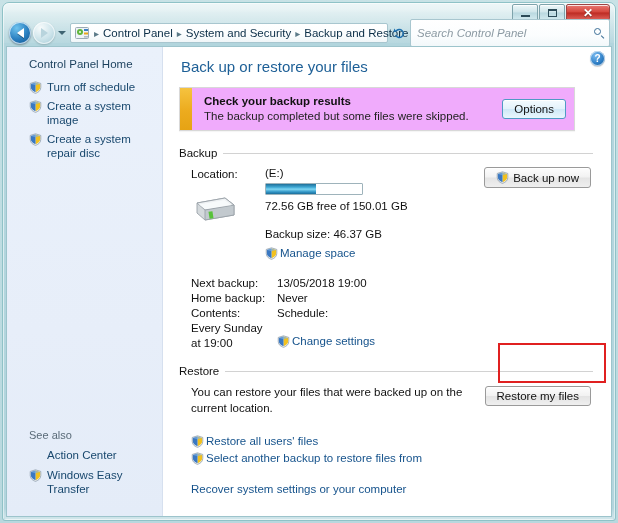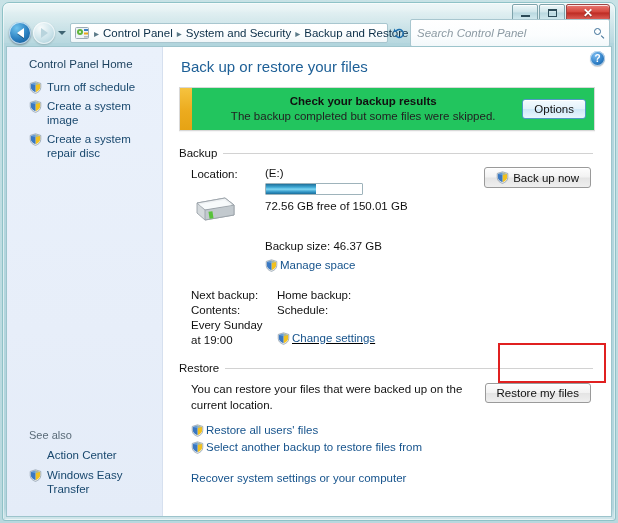--- a/index.html
+++ b/index.html
@@ -355,26 +355,25 @@
     margin: 1px 0 12px 2px;
     font-weight: normal;
     cursor: default;
   }
 
   
   #banner {
     display: flex;
     box-sizing: border-box;
     border: 1px solid #d8d8d8;
-    background: #22c55e;
+    background: #f0abfc;
     min-height: 44px;
     margin-bottom: 16px;
-    margin-right: 0;
+    margin-right: 20px;
     box-shadow: 0 1px 1px rgba(0,0,0,0.04);
-    text-align: center;
   }
   #banner-stripe {
     width: 12px;
     flex: 0 0 auto;
     background: linear-gradient(180deg,#f6c33f 0%, #ecab1e 55%, #e6a314 100%);
   }
   #banner-body {
     flex: 1 1 auto;
     padding: 6px 8px 7px 12px;
     display: flex;
@@ -519,36 +518,35 @@
   #details .k, #details .v {
     font-size: 11.5px;
     color: #111;
     line-height: 15px;
     cursor: default;
   }
   #details .v.multi { line-height: 14px; }
   #change-settings-row {
     grid-column: 2;
     margin-top: 9px;
-    text-decoration: underline;
   }
 
   
   #restore-section { margin-top: 14px; }
   #restore-body {
     display: flex;
     padding-left: 12px;
     align-items: flex-start;
   }
   #restore-left { flex: 1 1 auto; }
   #restore-desc {
     font-size: 11.5px;
     color: #111;
     line-height: 16px;
-    margin-bottom: 10px;
+    margin-bottom: 18px;
     cursor: default;
   }
   #restore-right {
     flex: 0 0 auto;
     padding-top: 2px;
     padding-right: 4px;
   }
   #restore-my-files-btn { min-width: 88px; }
   #recover-link {
     margin-top: 18px;
@@ -732,21 +730,21 @@
               <path d="M8 10.5 L33.5 6 L40.5 11.2 L14.5 15.2 Z" fill="#fafcfd" opacity="0.75"></path>
             </svg>
           </div>
         </div>
         <div id="backup-mid">
           <div id="loc-value">(E:)</div>
           <div id="progress-track">
             <div id="progress-fill" style="width: 52%;"></div>
           </div>
           <div class="info-line">72.56 GB free of 150.01 GB</div>
-          <div class="info-line" style="margin-top:24px;">Backup size: 46.37 GB</div>
+          <div class="info-line" style="margin-top:12px;">Backup size: 46.37 GB</div>
           <div class="link-row" id="manage-space-row">
             <span class="shield">
               <svg width="13" height="13" viewBox="0 0 16 16">
                 <path d="M8 1 L14.5 3 V8 C14.5 11.8 11.5 14.2 8 15.2 C4.5 14.2 1.5 11.8 1.5 8 V3 Z" fill="#f0f4f8" stroke="#7b8d9b" stroke-width="0.8"></path>
                 <path d="M8 1.9 L13.7 3.6 V8 C13.7 10.2 11.9 12.3 8 13.9 Z" fill="#f2c11e"></path>
                 <path d="M8 1.9 L2.3 3.6 V8 C2.3 10.2 4.1 12.3 8 13.9 Z" fill="#3a78c2"></path>
                 <path d="M2.3 3.6 L8 1.9 L13.7 3.6 L8 5.1 Z" fill="#7fb0e0" opacity="0.65"></path>
               </svg>
             </span>
             <span class="link-text">Manage space</span>
@@ -762,22 +760,24 @@
                 <path d="M2.3 3.6 L8 1.9 L13.7 3.6 L8 5.1 Z" fill="#7fb0e0" opacity="0.65"></path>
               </svg>
             </span>
             <span>Back up now</span>
           </div>
         </div>
       </div>
 
       <div id="details">
         <div class="k">Next backup:</div>
+        <div class="v">13/05/2018 19:00</div>
 
         <div class="k">Home backup:</div>
+        <div class="v">Never</div>
 
         <div class="k">Contents:</div>
 
         <div class="k">Schedule:</div>
         <div class="v">Every Sunday at 19:00</div>
 
         <div class="link-row" id="change-settings-row">
           <span class="shield">
             <svg width="13" height="13" viewBox="0 0 16 16">
               <path d="M8 1 L14.5 3 V8 C14.5 11.8 11.5 14.2 8 15.2 C4.5 14.2 1.5 11.8 1.5 8 V3 Z" fill="#f0f4f8" stroke="#7b8d9b" stroke-width="0.8"></path>

